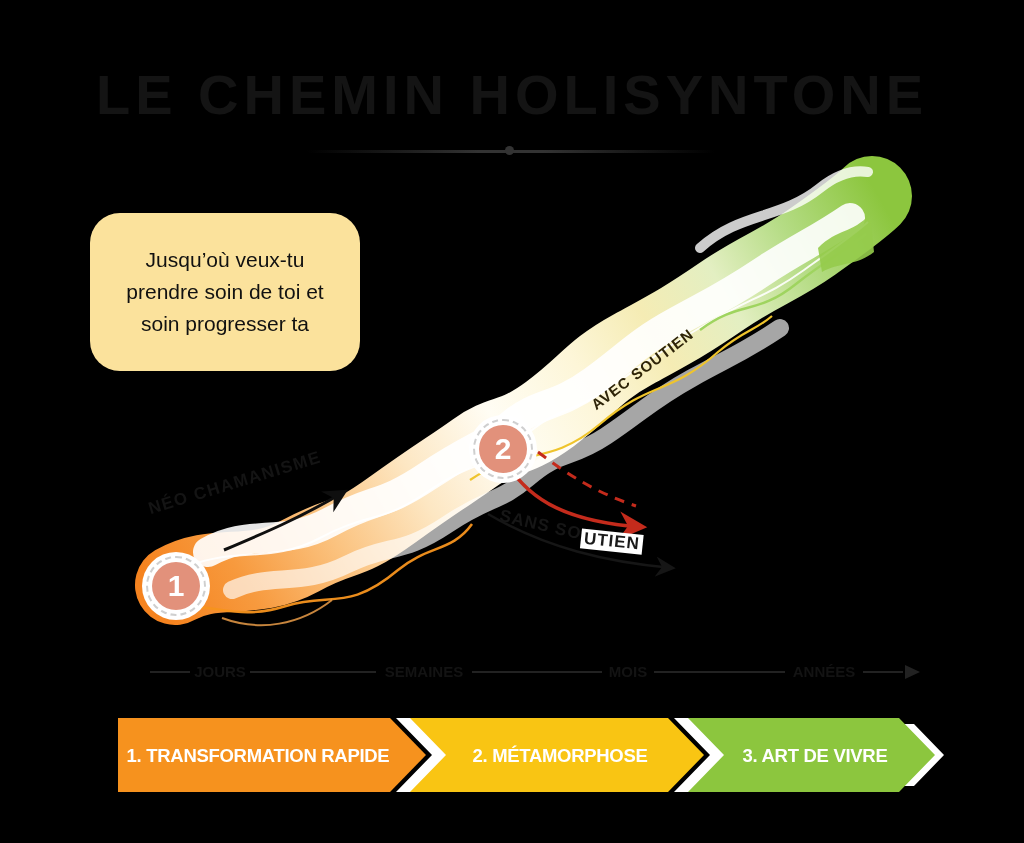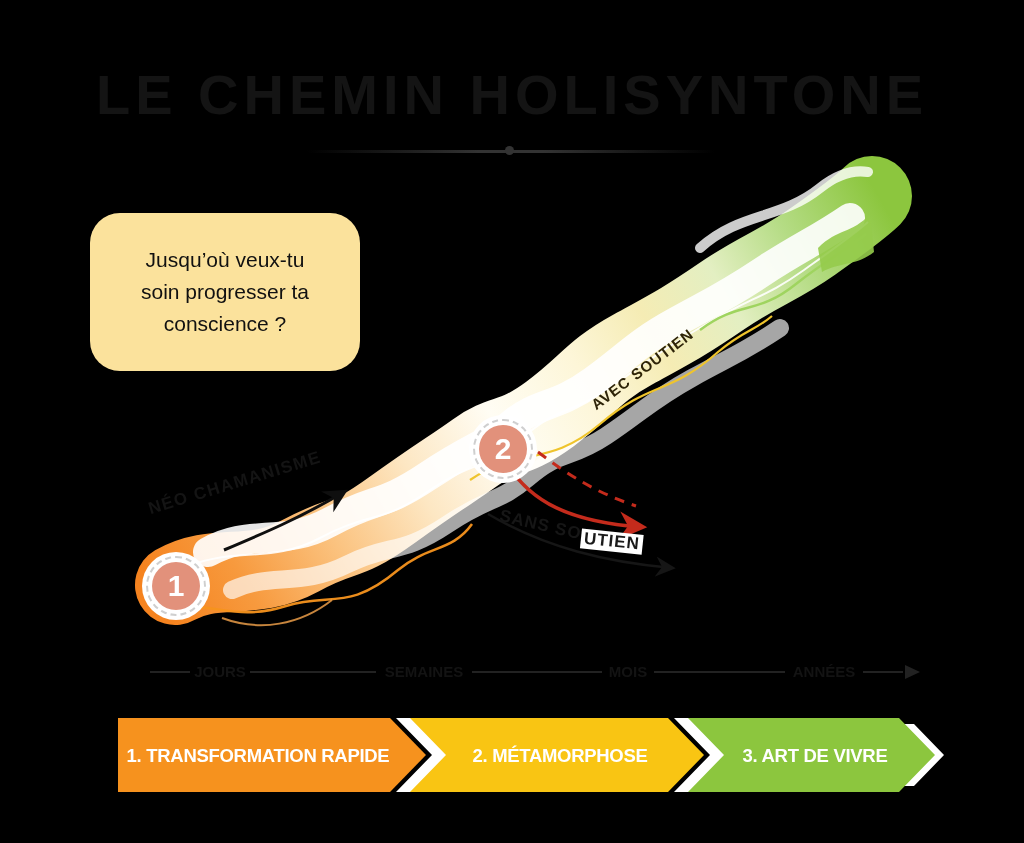--- a/index.html
+++ b/index.html
@@ -47,22 +47,22 @@
 <body>
 
 <div class="canvas">
 
   <div class="title">LE CHEMIN HOLISYNTONE</div>
   <div class="divider"></div>
   <div class="divider-knob"></div>
 
   <div class="bubble">
     <span>Jusqu’où veux-tu</span>
+    <span>prendre soin de toi  et</span>
     <span>soin progresser ta</span>
-    <span>conscience ?</span>
   </div>
 
   <svg class="art" width="1024" height="843" viewBox="0 0 1024 843">
     <defs>
       <linearGradient id="ramp" gradientUnits="userSpaceOnUse" x1="160" y1="600" x2="875" y2="190">
         <stop offset="0" stop-color="#F5831F"></stop>
         <stop offset="0.10" stop-color="#F79A3E"></stop>
         <stop offset="0.22" stop-color="#FBC380"></stop>
         <stop offset="0.34" stop-color="#FDE7C3"></stop>
         <stop offset="0.46" stop-color="#FFFDF4"></stop>

